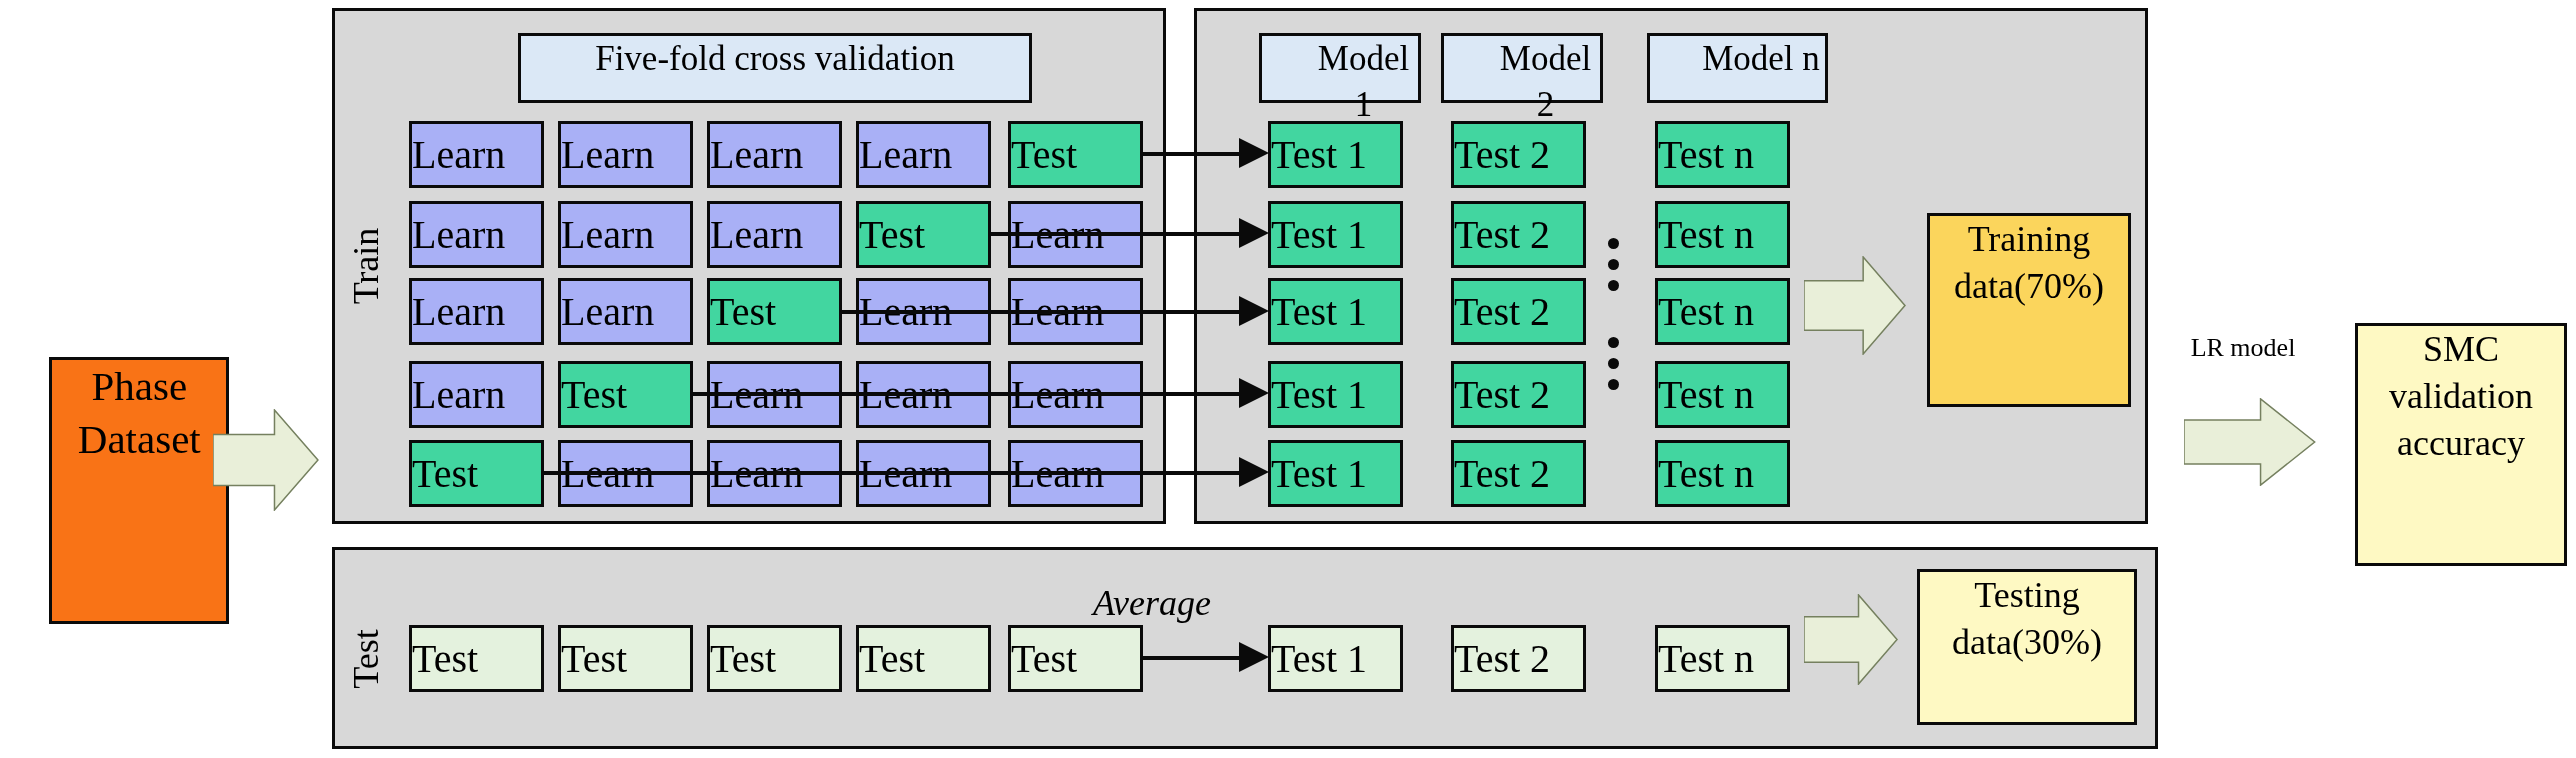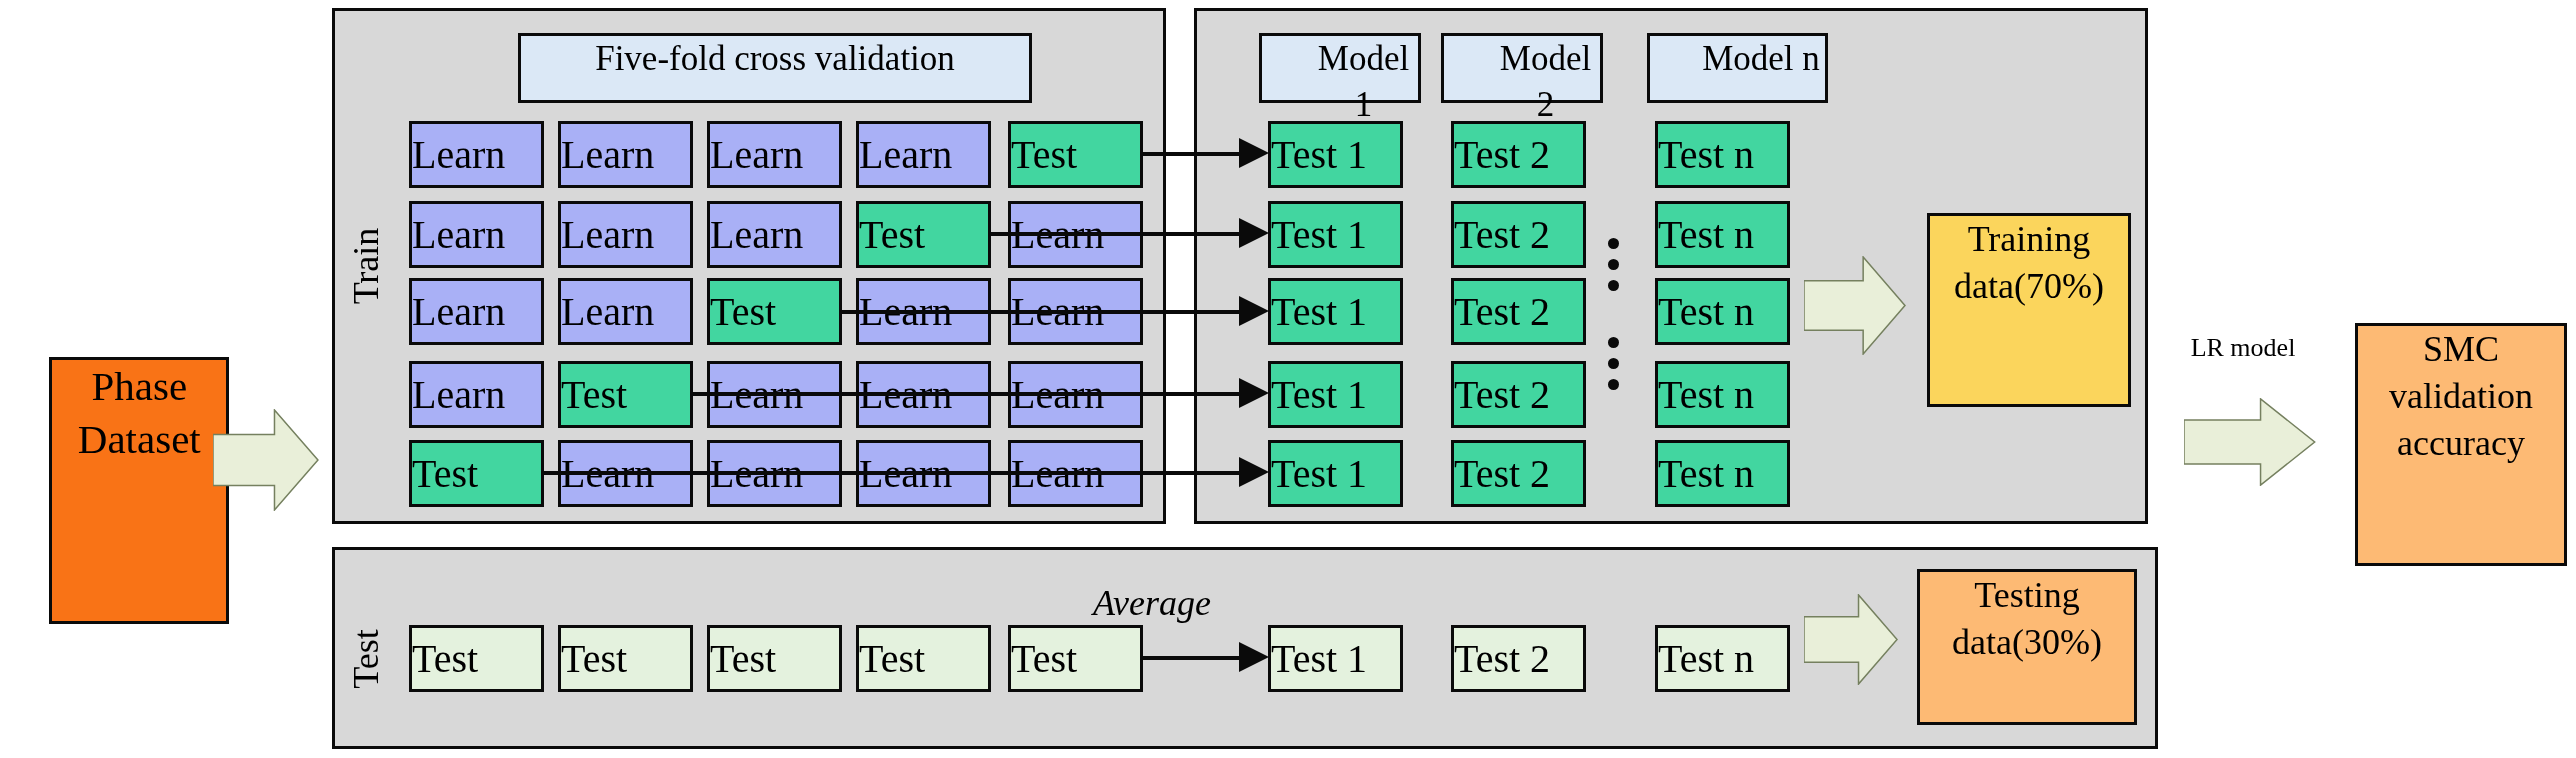--- a/index.html
+++ b/index.html
@@ -35,21 +35,21 @@
     position:absolute;font-size:36px;white-space:nowrap;
     transform:translate(-50%,-50%) rotate(-90deg);
   }
   .dots{position:absolute;display:flex;flex-direction:column;gap:10.2px;}
   .dot{width:11px;height:11px;border-radius:50%;background:#0a0a0a;}
   .blockarrow{position:absolute;}
   .blockarrow svg{display:block;width:100%;height:100%;}
   .bigbox{font-size:36px;}
   .phase{background:#f97316;font-size:41px;padding-bottom:107px;margin-left:36px;}
   .yellow{background:#fbd55c;}
-  .teal{background:#fdba74;}
+  .teal{background:#fef9c3;}
   .freetext{position:absolute;font-size:26px;text-align:center;white-space:nowrap;}
   .avg{font-size:36px;}
 </style>
 </head>
 <body>
 
 <div class="canvas">
 
   <div class="box phase" style="left:13.3px;top:357px;width:180px;height:267px;">
     <div>Phase</div>

